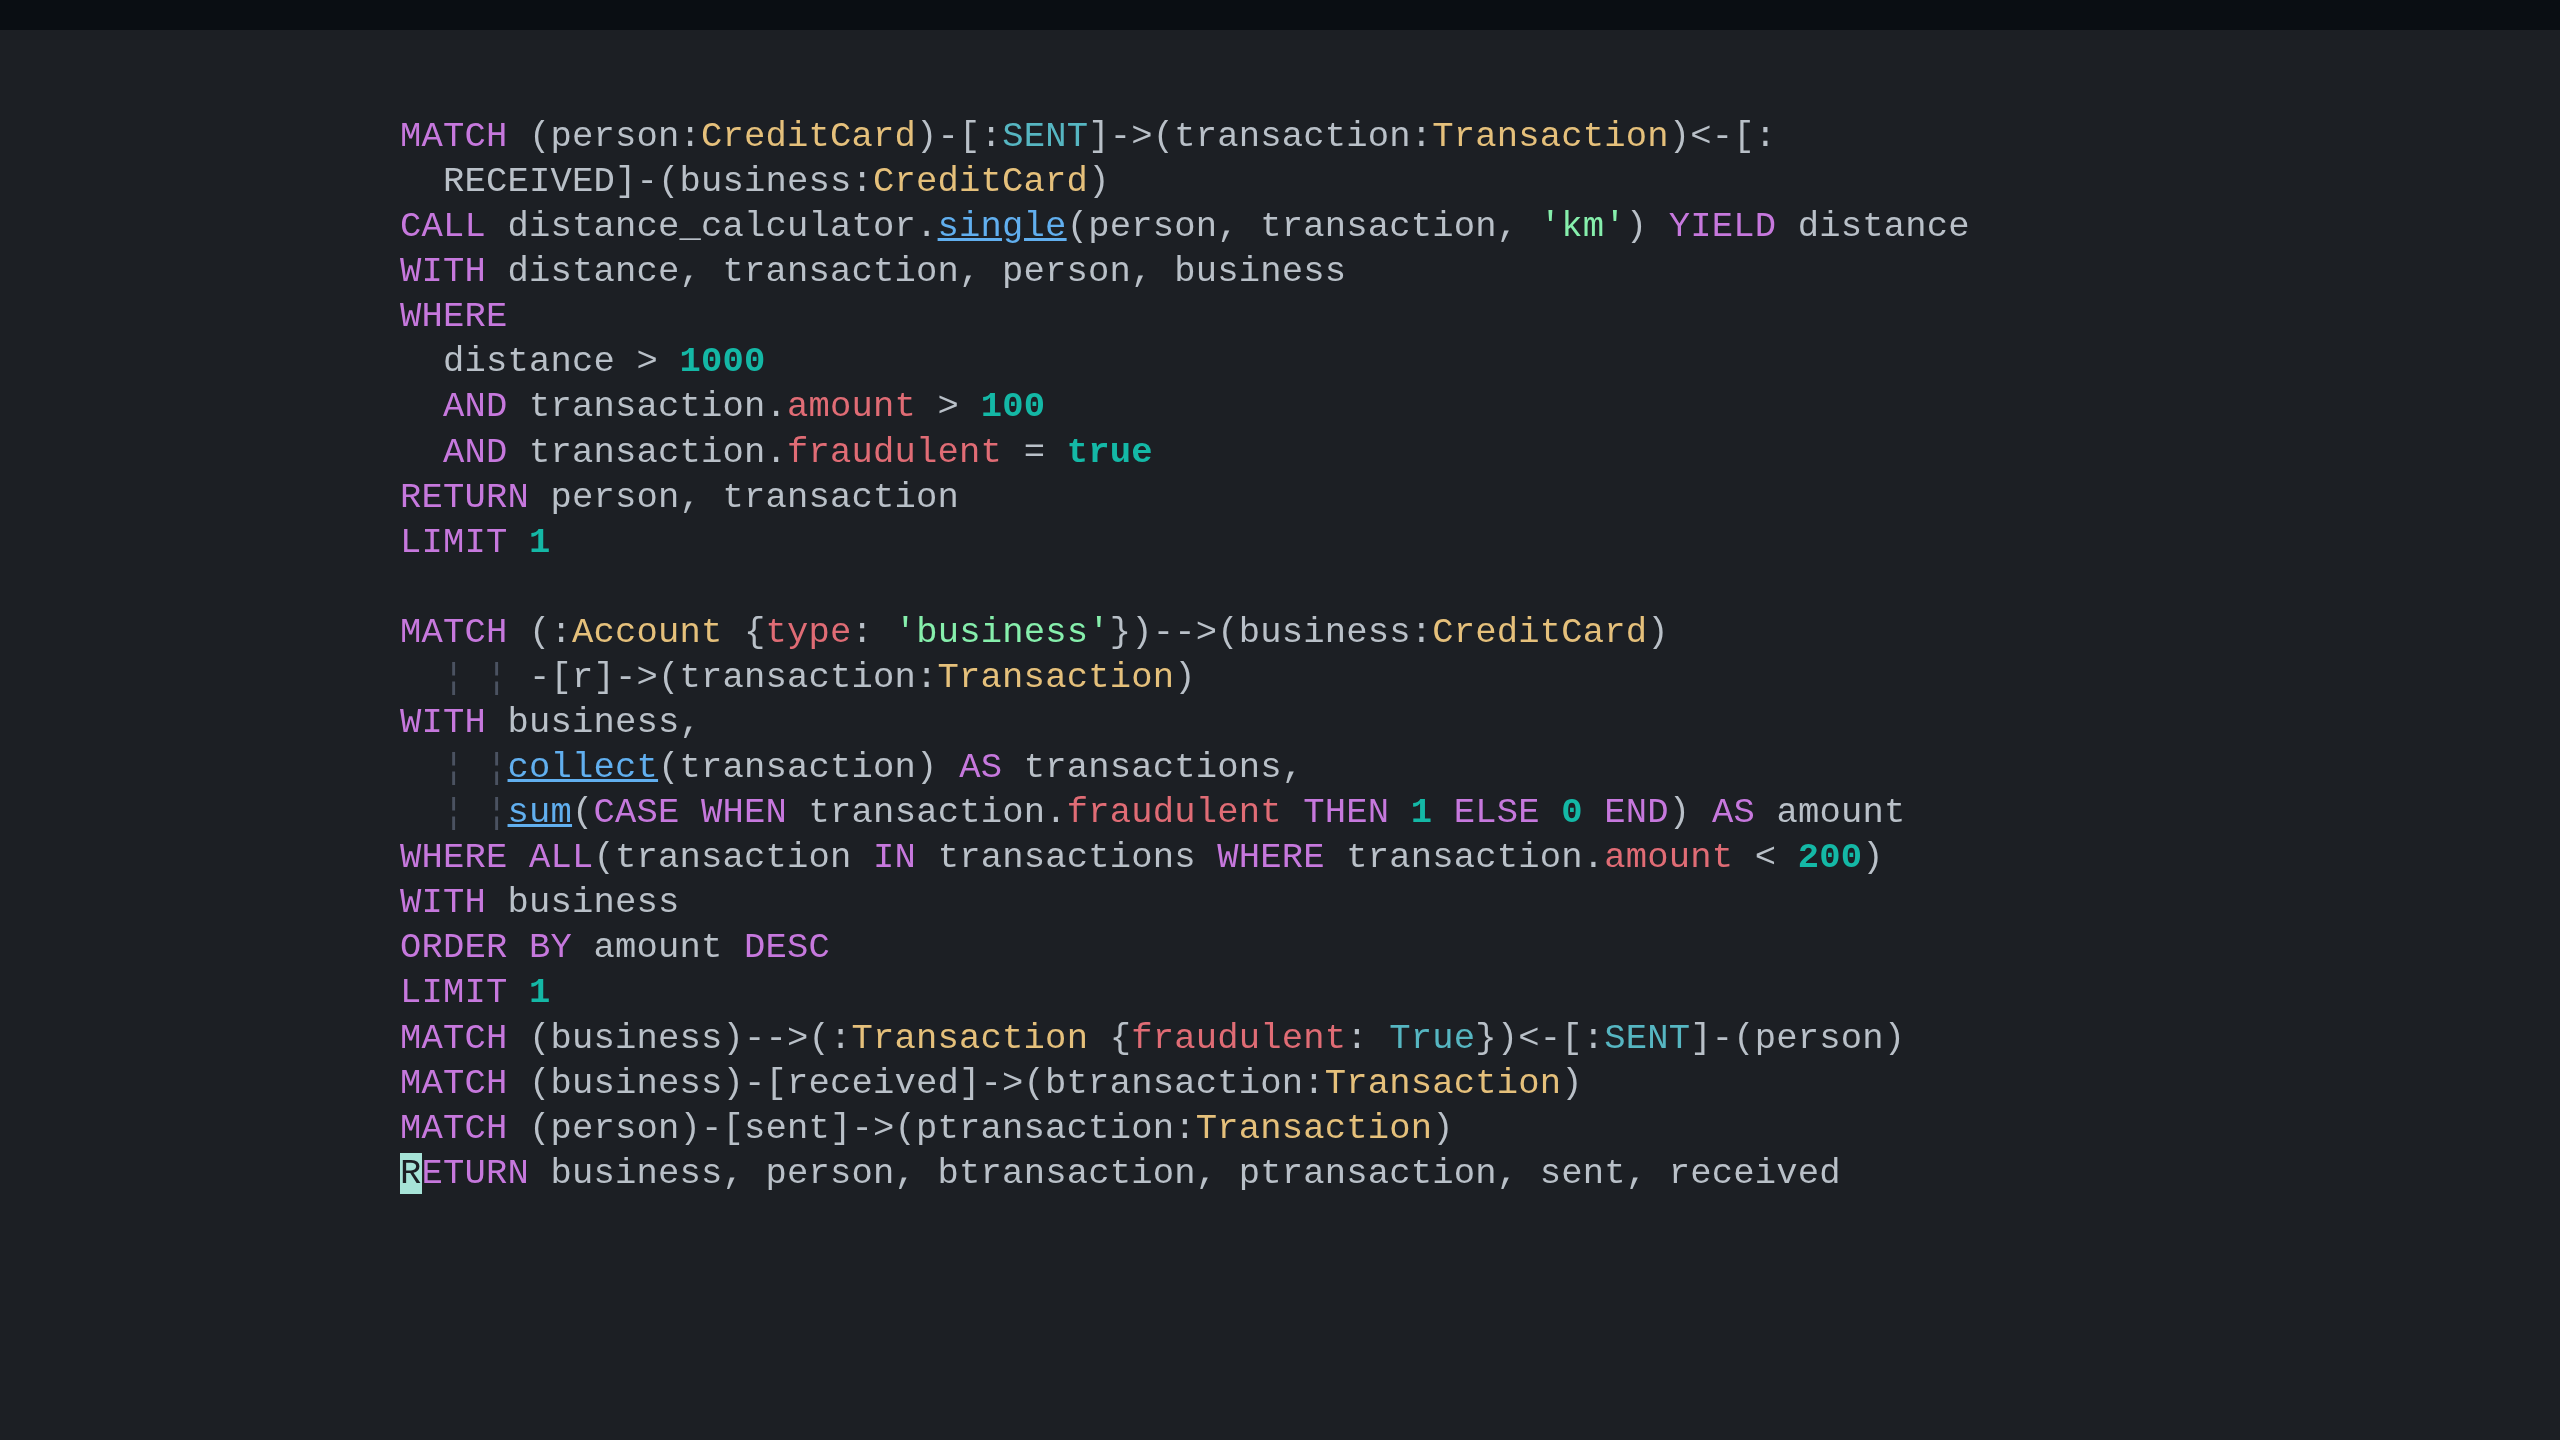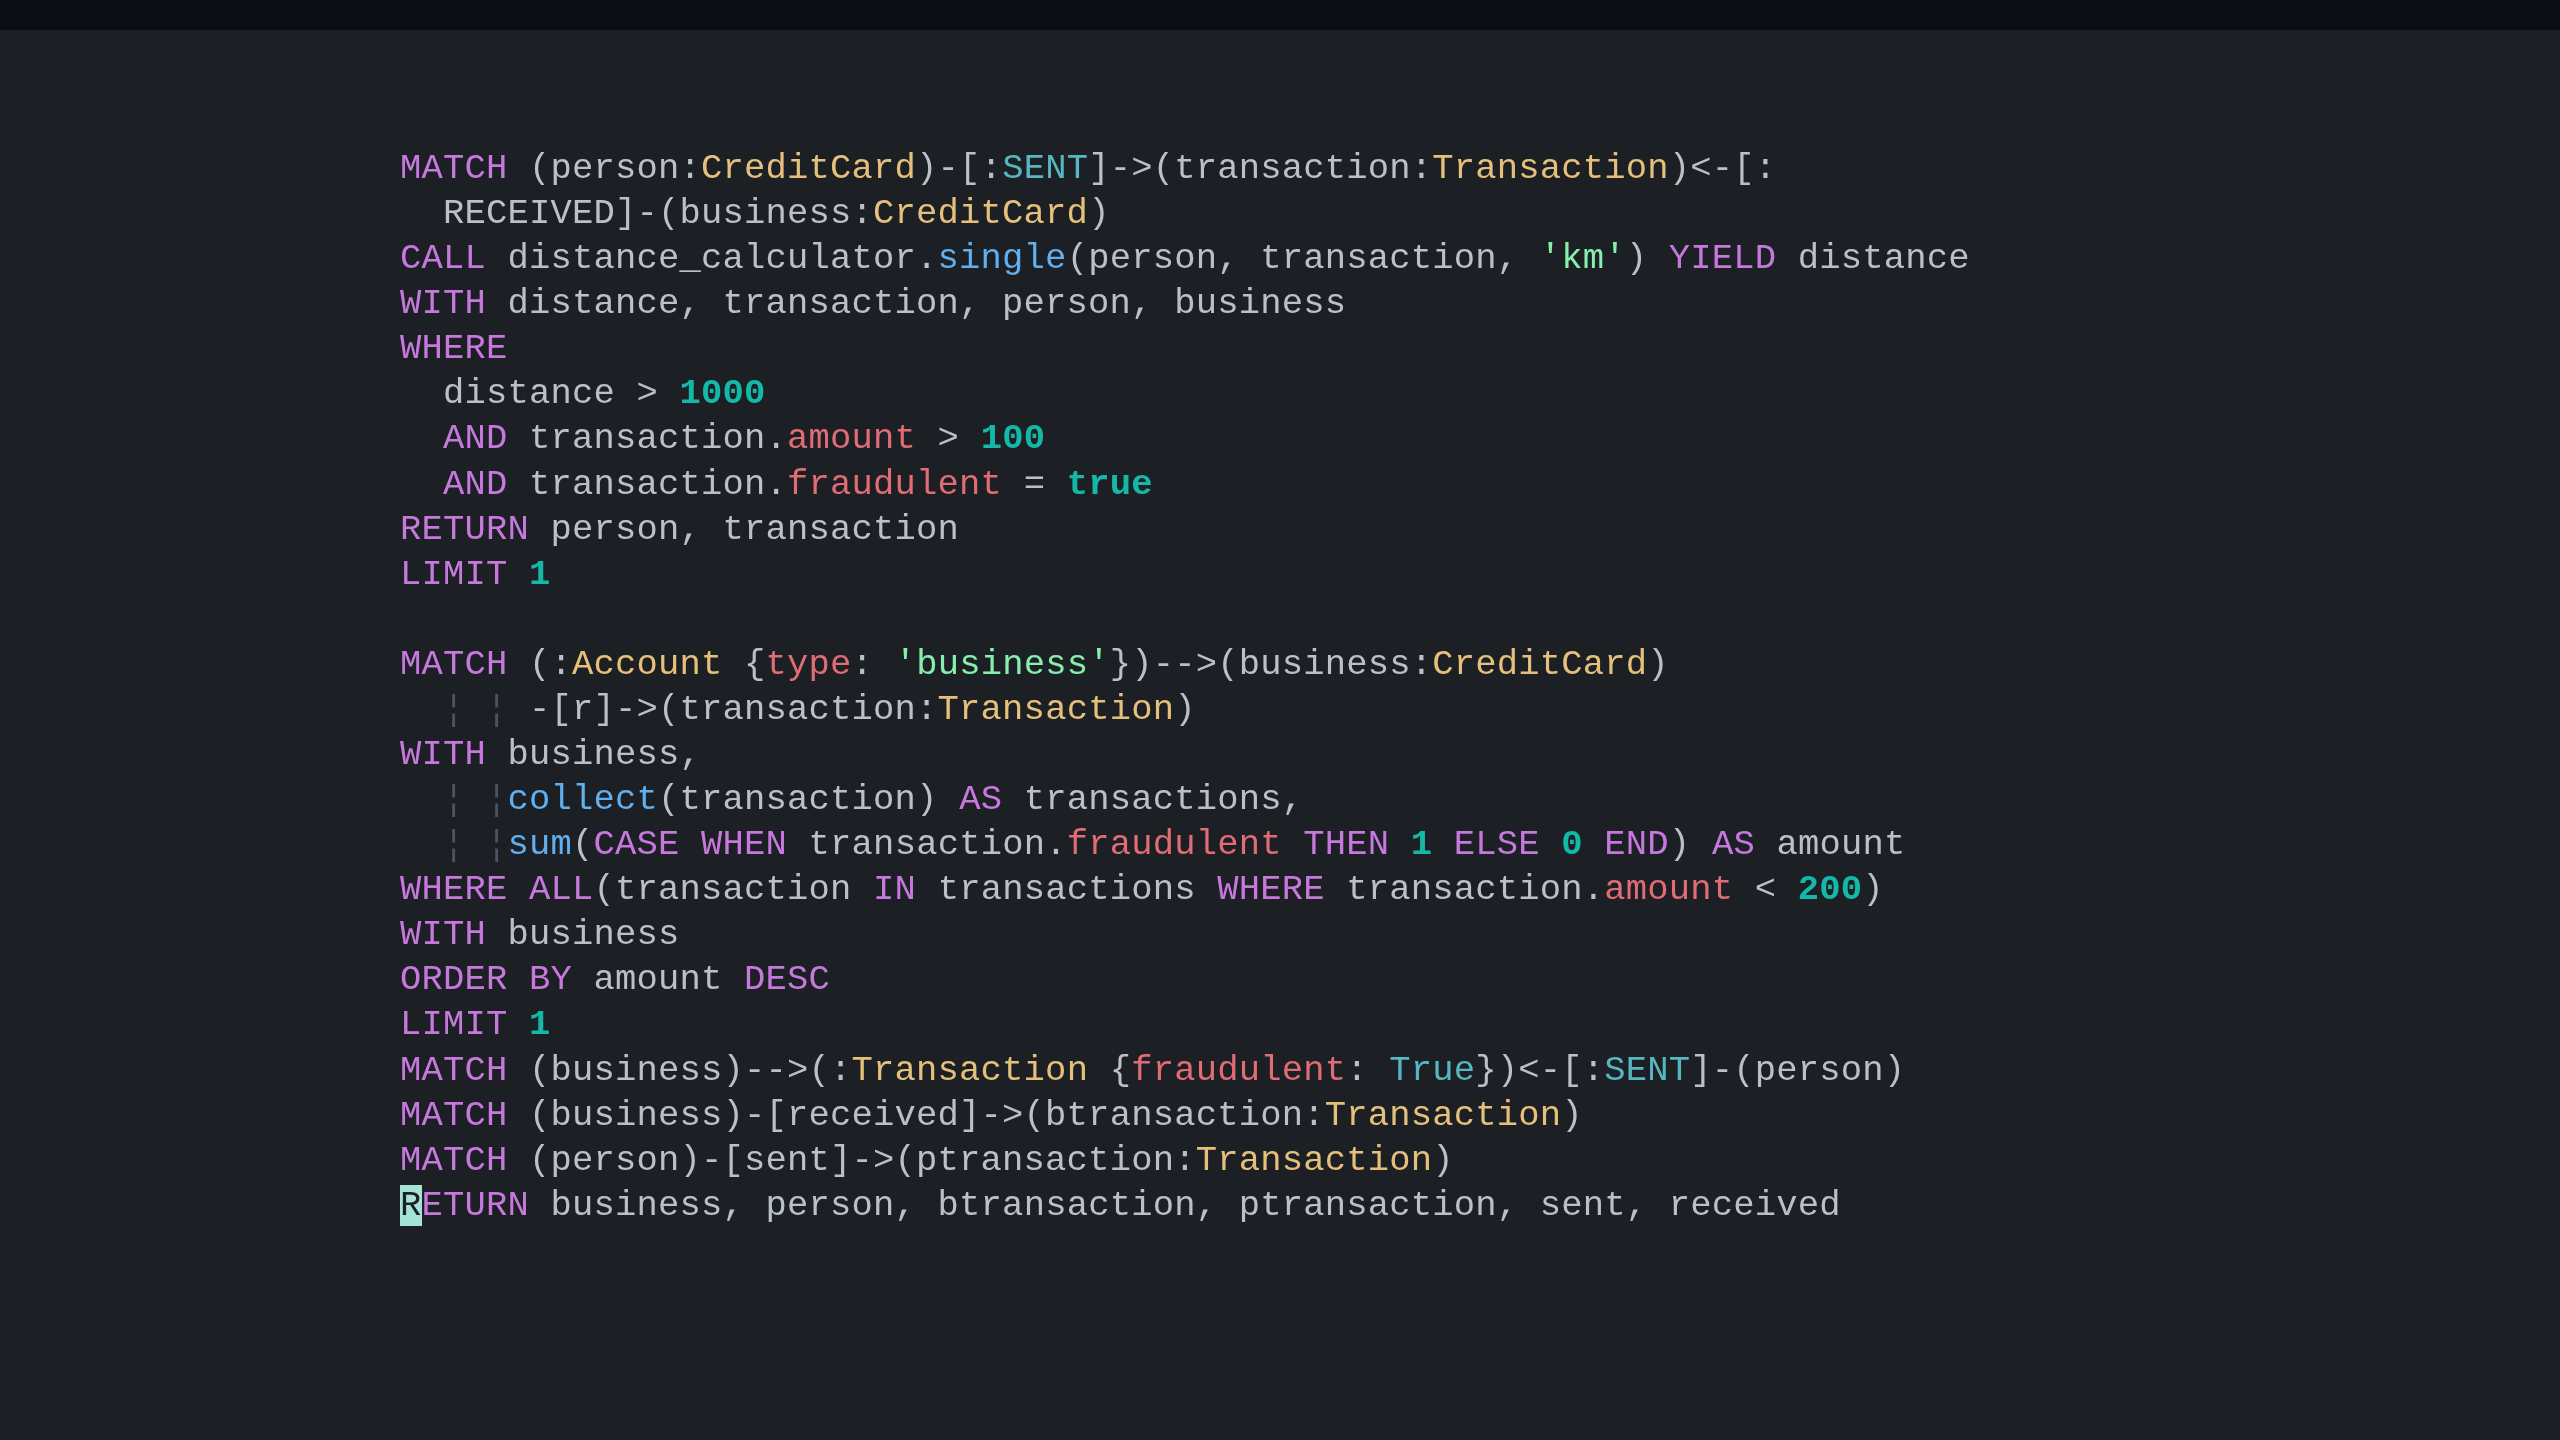--- a/index.html
+++ b/index.html
@@ -16,33 +16,33 @@
   .titlebar {
     width: 100%;
     height: 30px;
     background: #0a0e13;
   }
   .editor-area {
     width: 100%;
     height: calc(100% - 30px);
     background: #1c1f24;
     position: relative;
-    padding-top: 116px;
+    padding-top: 84px;
     padding-left: 400px;
   }
   .code-block {
     font-family: ui-monospace, "SF Mono", Menlo, Consolas, "Liberation Mono", monospace;
     font-size: 35.5px;
     line-height: 1.27;
     white-space: pre;
     letter-spacing: 0.2px;
   }
   .kw      { color: #c678dd; }  
   .ident   { color: #b9c0c8; }  
-  .func    { color: #61afef; }  
+  .func    { color: #61afef; text-decoration: underline; }  
   .label   { color: #e5c07b; }  
   .num     { color: #14b8a6; font-weight: bold; }  
   .str     { color: #86efac; }  
   .prop    { color: #e06c75; }  
   .cyan    { color: #56b6c2; }  
   .dim     { color: #4b5261; }
   .cursor-char {
     background: #a6e3d7;
     color: #1c1f24;
   }

